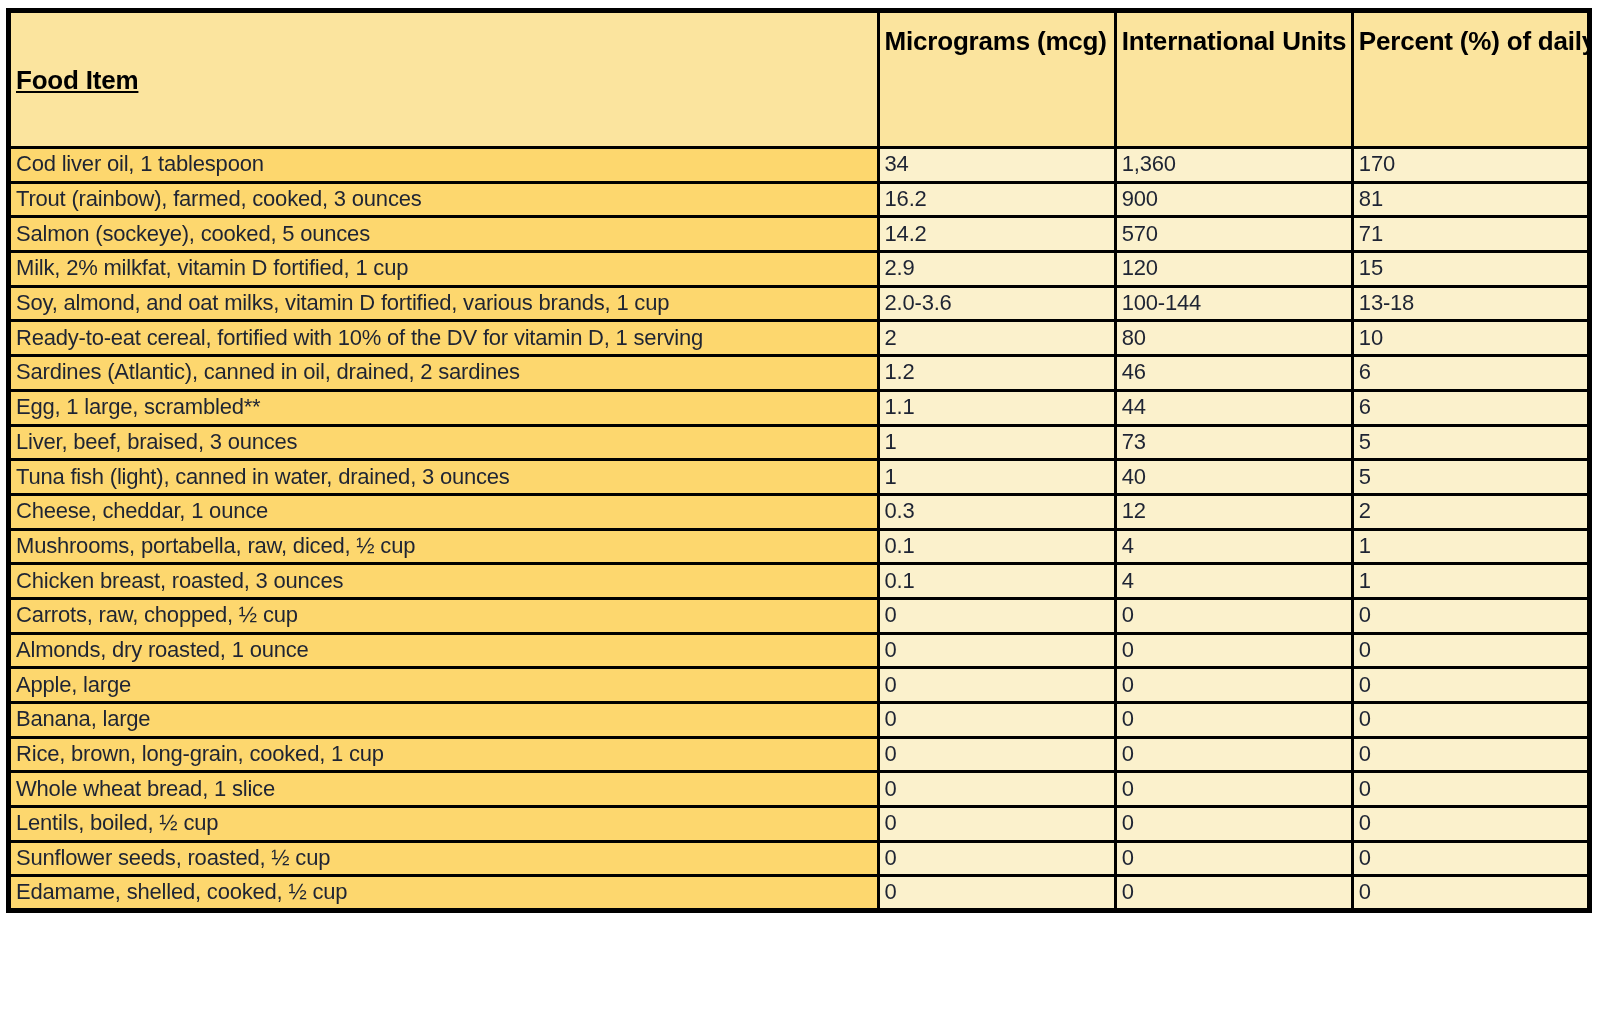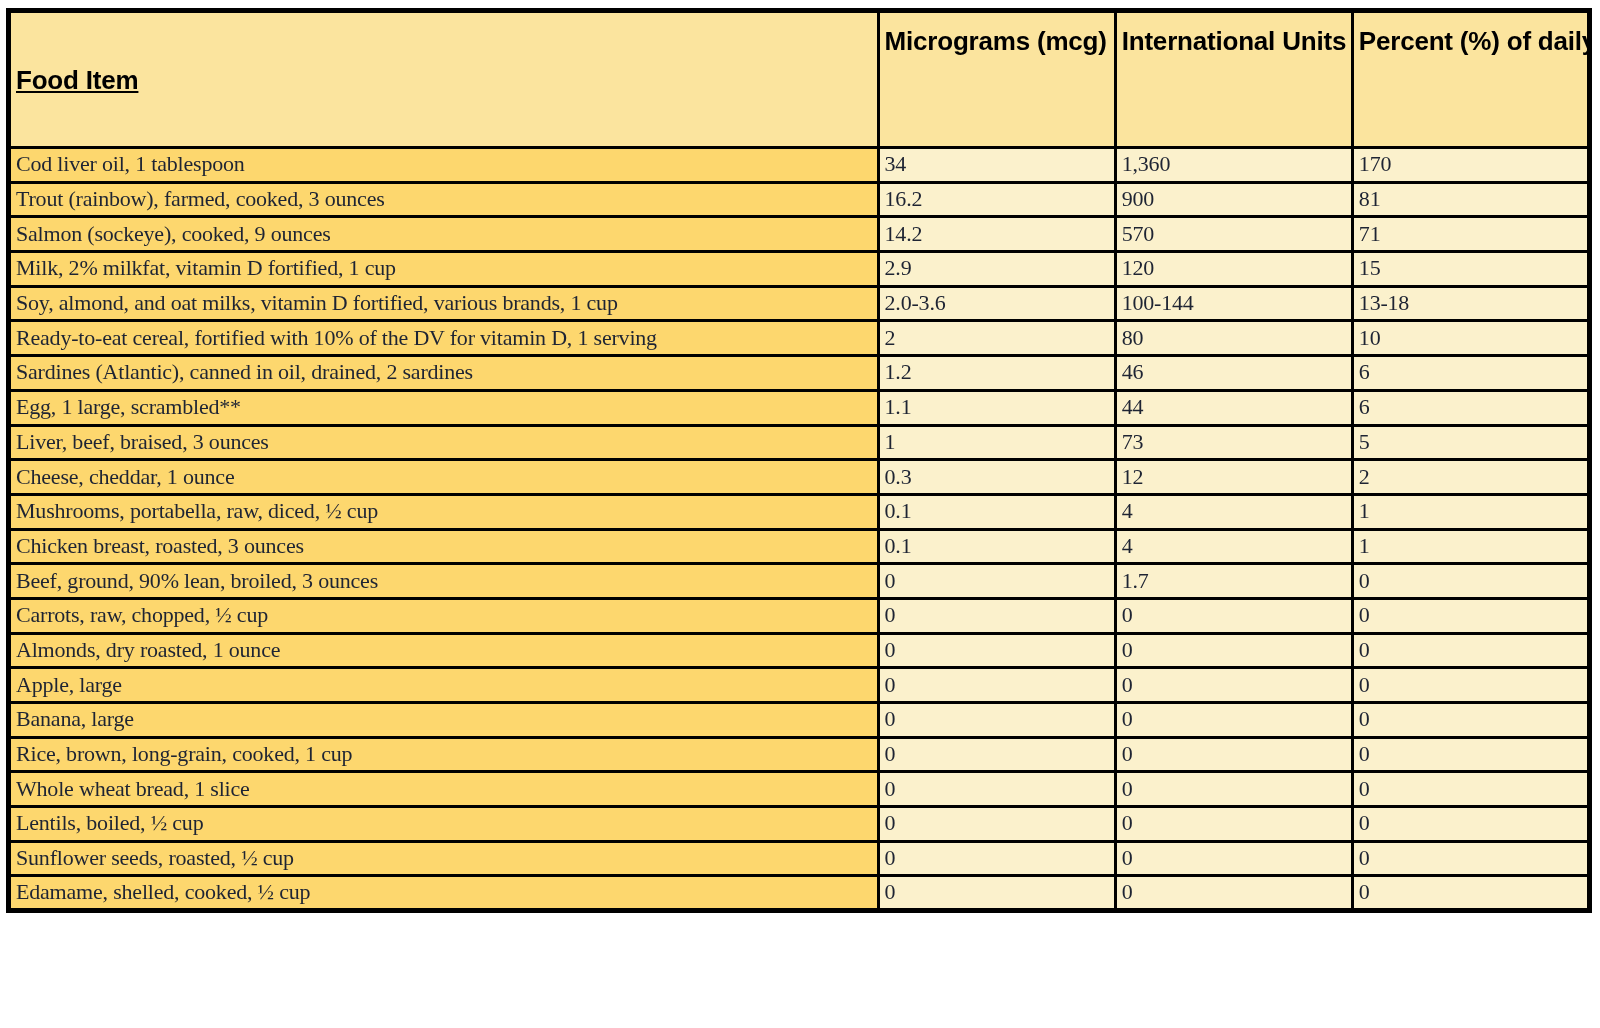--- a/index.html
+++ b/index.html
@@ -43,21 +43,21 @@
     line-height: 40px;
     text-align: left;
     padding: 2px 6px 2px 5px;
     white-space: normal;
     letter-spacing: -0.2px;
   }
   th.h-food { vertical-align: middle; text-decoration: underline; }
   th.h-num  { vertical-align: top; padding-top: 8px; }
 
   
-  tbody tr { height: 34.7px; font-family: Liberation Serif, serif; }
+  tbody tr { height: 34.7px; }
   td {
     font-size: 22px;
     color: #1E2433;
     vertical-align: middle;
     padding: 0 4px 1px 5px;
     letter-spacing: -0.2px;
   }
   td.food { background: #FDD76E; }
   td.num  { background: #FBF1CC; }
 </style>
@@ -87,21 +87,21 @@
           <td class="num">1,360</td>
           <td class="num">170</td>
         </tr>
         <tr>
           <td class="food">Trout (rainbow), farmed, cooked, 3 ounces</td>
           <td class="num">16.2</td>
           <td class="num">900</td>
           <td class="num">81</td>
         </tr>
         <tr>
-          <td class="food">Salmon (sockeye), cooked, 9 ounces</td>
+          <td class="food">Salmon (sockeye), cooked, 5 ounces</td>
           <td class="num">14.2</td>
           <td class="num">570</td>
           <td class="num">71</td>
         </tr>
         <tr>
           <td class="food">Milk, 2% milkfat, vitamin D fortified, 1 cup</td>
           <td class="num">2.9</td>
           <td class="num">120</td>
           <td class="num">15</td>
         </tr>
@@ -129,44 +129,44 @@
           <td class="num">44</td>
           <td class="num">6</td>
         </tr>
         <tr>
           <td class="food">Liver, beef, braised, 3 ounces</td>
           <td class="num">1</td>
           <td class="num">73</td>
           <td class="num">5</td>
         </tr>
         <tr>
+          <td class="food">Tuna fish (light), canned in water, drained, 3 ounces</td>
+          <td class="num">1</td>
+          <td class="num">40</td>
+          <td class="num">5</td>
+        </tr>
+        <tr>
           <td class="food">Cheese, cheddar, 1 ounce</td>
           <td class="num">0.3</td>
           <td class="num">12</td>
           <td class="num">2</td>
         </tr>
         <tr>
           <td class="food">Mushrooms, portabella, raw, diced, ½ cup</td>
           <td class="num">0.1</td>
           <td class="num">4</td>
           <td class="num">1</td>
         </tr>
         <tr>
           <td class="food">Chicken breast, roasted, 3 ounces</td>
           <td class="num">0.1</td>
           <td class="num">4</td>
           <td class="num">1</td>
         </tr>
         <tr>
-          <td class="food">Beef, ground, 90% lean, broiled, 3 ounces</td>
-          <td class="num">0</td>
-          <td class="num">1.7</td>
-          <td class="num">0</td>
-        </tr>
-        <tr>
           <td class="food">Carrots, raw, chopped, ½ cup</td>
           <td class="num">0</td>
           <td class="num">0</td>
           <td class="num">0</td>
         </tr>
         <tr>
           <td class="food">Almonds, dry roasted, 1 ounce</td>
           <td class="num">0</td>
           <td class="num">0</td>
           <td class="num">0</td>

